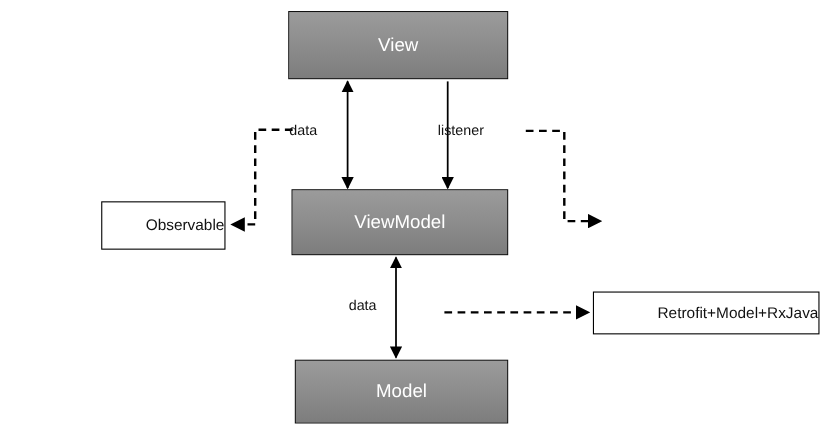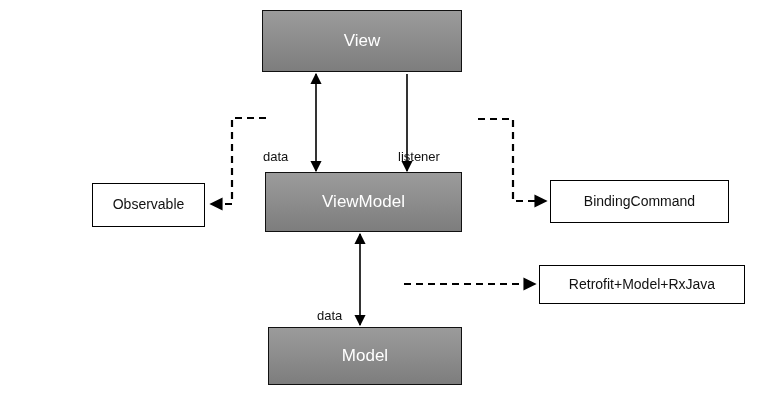--- a/index.html
+++ b/index.html
@@ -30,31 +30,31 @@
     background: linear-gradient(180deg, #9b9b9b 0%, #8e8e8e 45%, #7d7d7d 100%);
     border: 1.5px solid #111111;
     color: #ffffff;
     font-size: 17px;
   }
   .node-outline {
     background: #ffffff;
     border: 1.5px solid #000000;
     color: #111111;
     font-size: 14px;
+    justify-content: flex-end;
   }
   .node-label {
     line-height: 1.1;
     white-space: nowrap;
   }
   .edge-label {
     position: absolute;
     font-size: 13px;
     color: #111111;
     white-space: nowrap;
-    margin-top: 38px;
   }
   svg.wires {
     position: absolute;
     left: 0;
     top: 0;
     width: 757px;
     height: 402px;
     pointer-events: none;
   }
   .solid-line {
@@ -109,23 +109,20 @@
   </div>
 
   <div class="node node-filled" style="left:265px; top:172px; width:197px; height:60px;">
     <span class="node-label">ViewModel</span>
   </div>
 
   <div class="node node-outline" style="left:92px; top:183px; width:113px; height:44px;">
     <span class="node-label">Observable</span>
   </div>
 
-  <div class="node node-outline" style="left:550px; top:180px; width:179px; height:43px;">
-    <span class="node-label">BindingCommand</span>
-  </div>
 
   <div class="node node-outline" style="left:539px; top:265px; width:206px; height:39px;">
     <span class="node-label">Retrofit+Model+RxJava</span>
   </div>
 
   <div class="edge-label" style="left:263px; top:111px;">data</div>
 
   <div class="edge-label" style="left:398px; top:111px;">listener</div>
 
   <div class="edge-label" style="left:317px; top:270px;">data</div>

